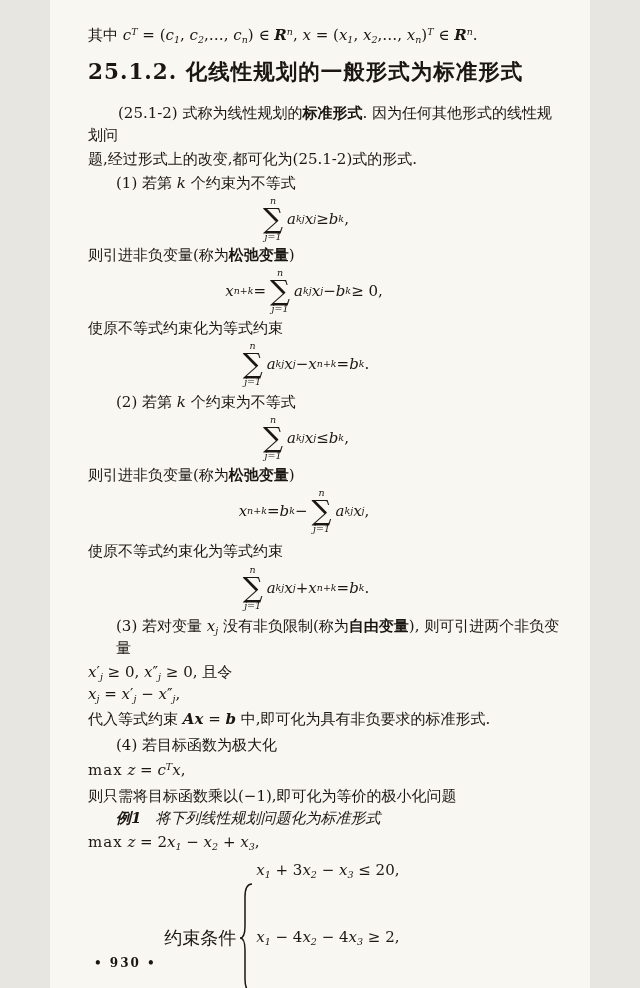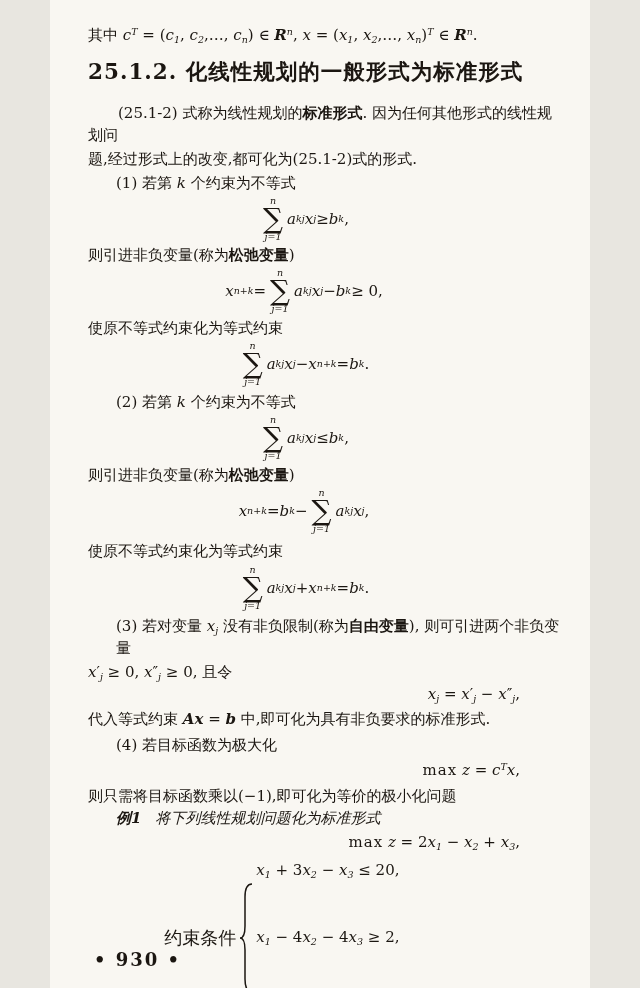--- a/index.html
+++ b/index.html
@@ -11,42 +11,42 @@
     background:#f9f7f2;
     color:#1b1611;
     font-family:"DejaVu Serif","Liberation Serif",serif;
     padding:24px 30px 0 38px;
     overflow:hidden;
   }
   .line{font-size:15px;line-height:22px;margin:0;}
   .heading{font-size:21.5px;font-weight:bold;letter-spacing:1px;line-height:28px;margin:12px 0 16px 0;}
   .indent{text-indent:30px;}
   .item{padding-left:28px;}
-  .center{text-align:right;padding-right:40px;}
+  .center{text-align:left;padding-right:40px;}
   .formula{font-size:15px;line-height:22px;}
   .fsum{display:flex;align-items:center;justify-content:center;padding-right:40px;height:46px;}
   sub,sup{font-size:9.5px;font-style:italic;line-height:1;}
   sub{vertical-align:-0.35em;}
   sup{vertical-align:0.5em;}
   .it{font-style:italic;}
   .bi{font-weight:bold;font-style:italic;}
   .gb{font-weight:bold;}
   .rm{font-style:normal;letter-spacing:1px;}
   .sum{display:inline-flex;flex-direction:column;align-items:center;vertical-align:middle;margin:0 4px;}
   .sum-top,.sum-bot{font-size:9.5px;line-height:10px;font-style:italic;}
   .sum-sig{font-size:28px;line-height:26px;font-style:normal;}
   .mt2{margin-top:2px;}.mt3{margin-top:3px;}.mt4{margin-top:4px;}
   .mt5{font-style:italic;}.mt6{margin-top:6px;}.mt12{margin-top:12px;}
   .constraints{display:flex;align-items:center;justify-content:center;padding-right:70px;margin-top:4px;}
   .c-label{font-size:18px;white-space:nowrap;}
   .brace{margin:0 2px 0 2px;flex:0 0 auto;}
   .c-rows{display:flex;flex-direction:column;gap:40px;}
   .c-row{font-size:15px;line-height:27px;white-space:nowrap;}
   .gap{display:inline-block;width:14px;}
-  .footer{position:absolute;left:44px;bottom:18px;font-size:18px;font-weight:bold;letter-spacing:2px;}
+  .footer{position:absolute;left:44px;bottom:18px;font-size:12px;font-weight:bold;letter-spacing:2px;}
 </style>
 </head>
 <body>
 
 <div class="page">
 
   <p class="line formula">其中 <span class="it">c</span><sup>T</sup> = (<span class="it">c</span><sub>1</sub>, <span class="it">c</span><sub>2</sub>,…, <span class="it">c</span><sub>n</sub>) ∈ <span class="bi">R</span><sup>n</sup>,  <span class="it">x</span> = (<span class="it">x</span><sub>1</sub>, <span class="it">x</span><sub>2</sub>,…, <span class="it">x</span><sub>n</sub>)<sup>T</sup> ∈ <span class="bi">R</span><sup>n</sup>.</p>
 
   <h2 class="heading">25.1.2. 化线性规划的一般形式为标准形式</h2>
 

